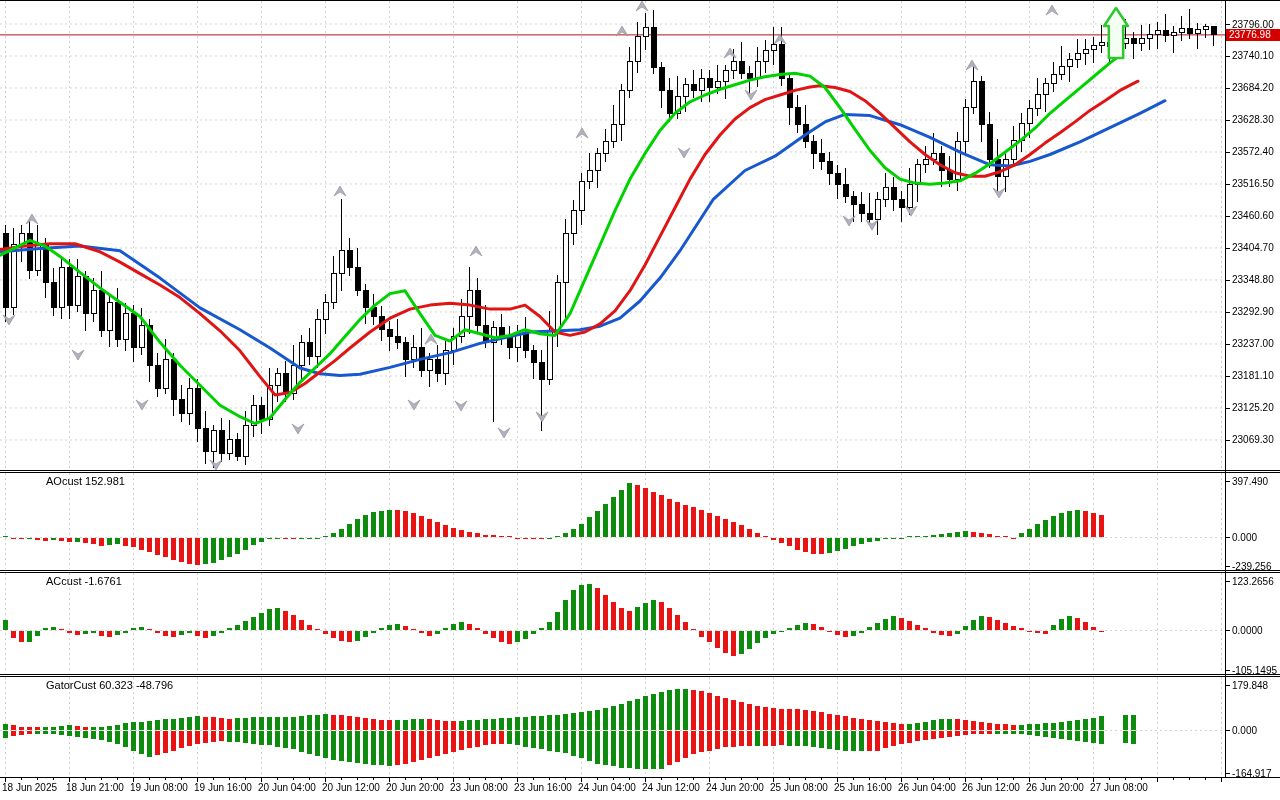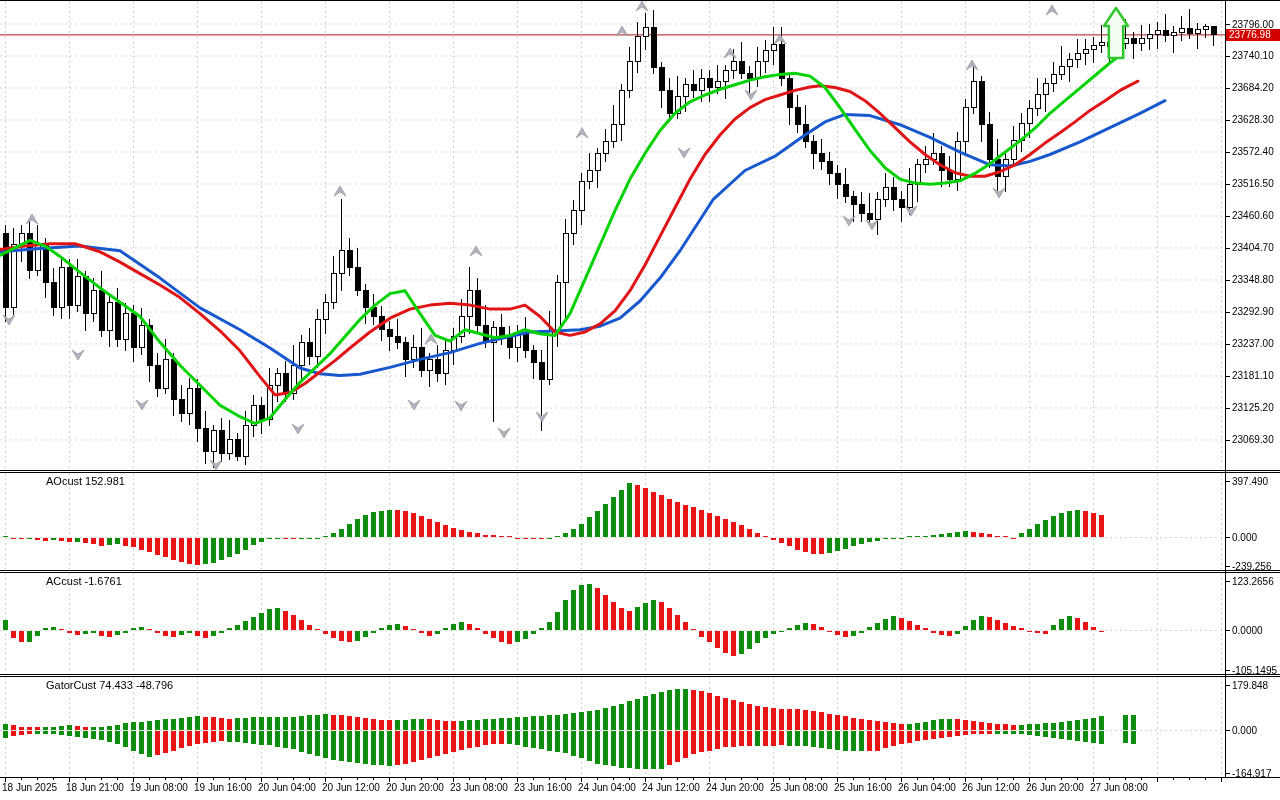--- a/index.html
+++ b/index.html
@@ -1171,15 +1171,15 @@
       <text x="706" y="791" font-size="10" font-family="&quot;Liberation Sans&quot;,sans-serif" fill="#000000" text-anchor="start">24 Jun 20:00</text>
       <text x="770" y="791" font-size="10" font-family="&quot;Liberation Sans&quot;,sans-serif" fill="#000000" text-anchor="start">25 Jun 08:00</text>
       <text x="834" y="791" font-size="10" font-family="&quot;Liberation Sans&quot;,sans-serif" fill="#000000" text-anchor="start">25 Jun 16:00</text>
       <text x="898" y="791" font-size="10" font-family="&quot;Liberation Sans&quot;,sans-serif" fill="#000000" text-anchor="start">26 Jun 04:00</text>
       <text x="962" y="791" font-size="10" font-family="&quot;Liberation Sans&quot;,sans-serif" fill="#000000" text-anchor="start">26 Jun 12:00</text>
       <text x="1026" y="791" font-size="10" font-family="&quot;Liberation Sans&quot;,sans-serif" fill="#000000" text-anchor="start">26 Jun 20:00</text>
       <text x="1090" y="791" font-size="10" font-family="&quot;Liberation Sans&quot;,sans-serif" fill="#000000" text-anchor="start">27 Jun 08:00</text>
     </svg>
   <div class="plabel" style="top:475px">AOcust 152.981</div>
   <div class="plabel" style="top:575px">ACcust -1.6761</div>
-  <div class="plabel" style="top:679px">GatorCust 74.433 -48.796</div>
+  <div class="plabel" style="top:679px">GatorCust 60.323 -48.796</div>
   <div id="price-badge">23776.98</div>
 </div>
 
 </body></html>

